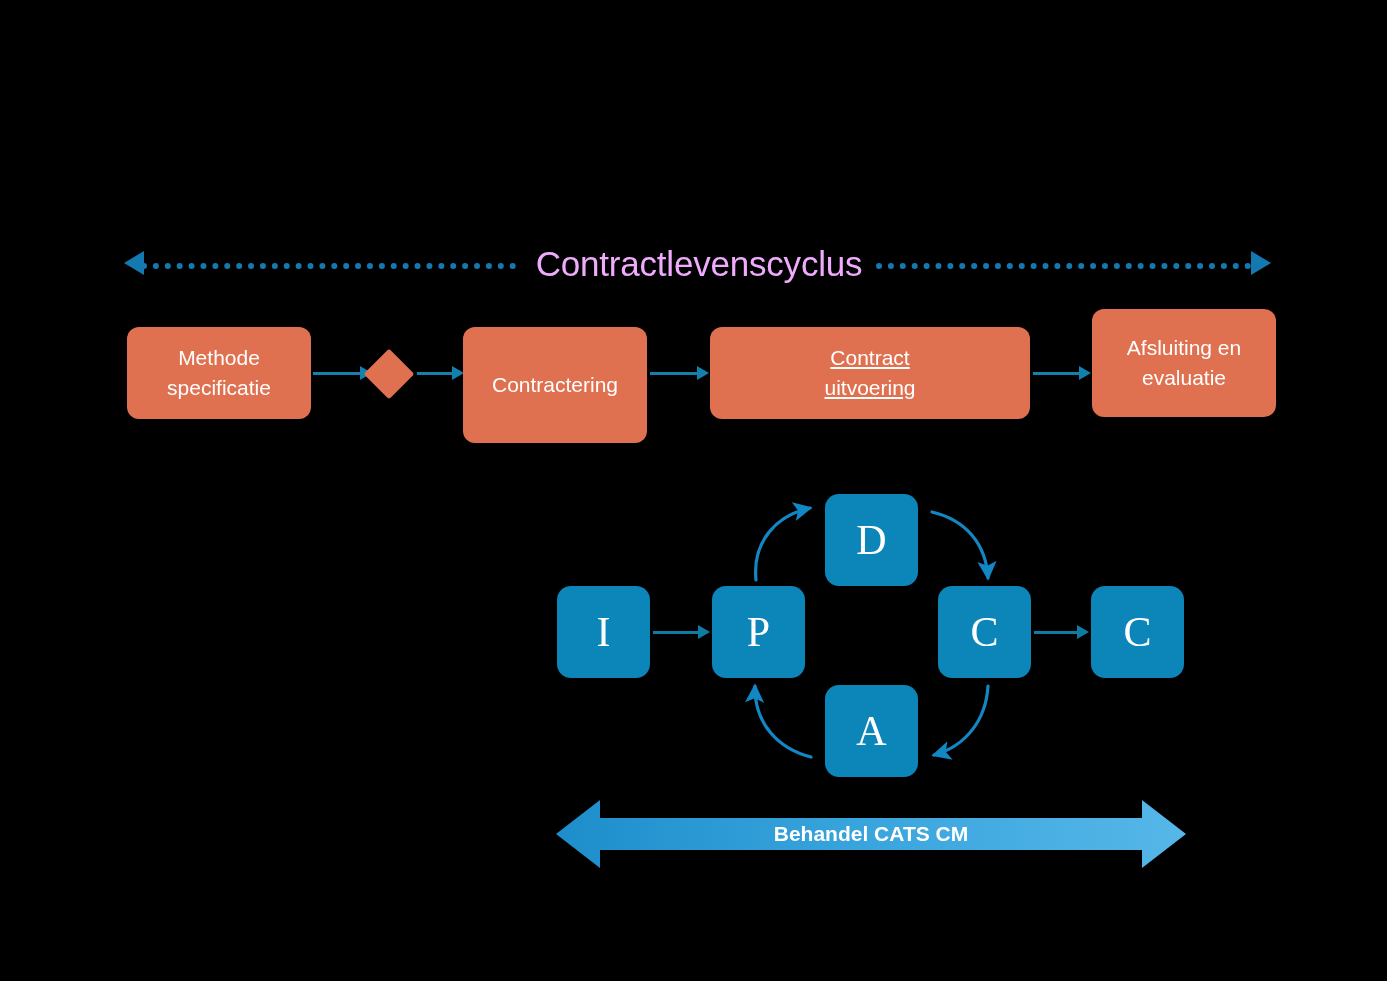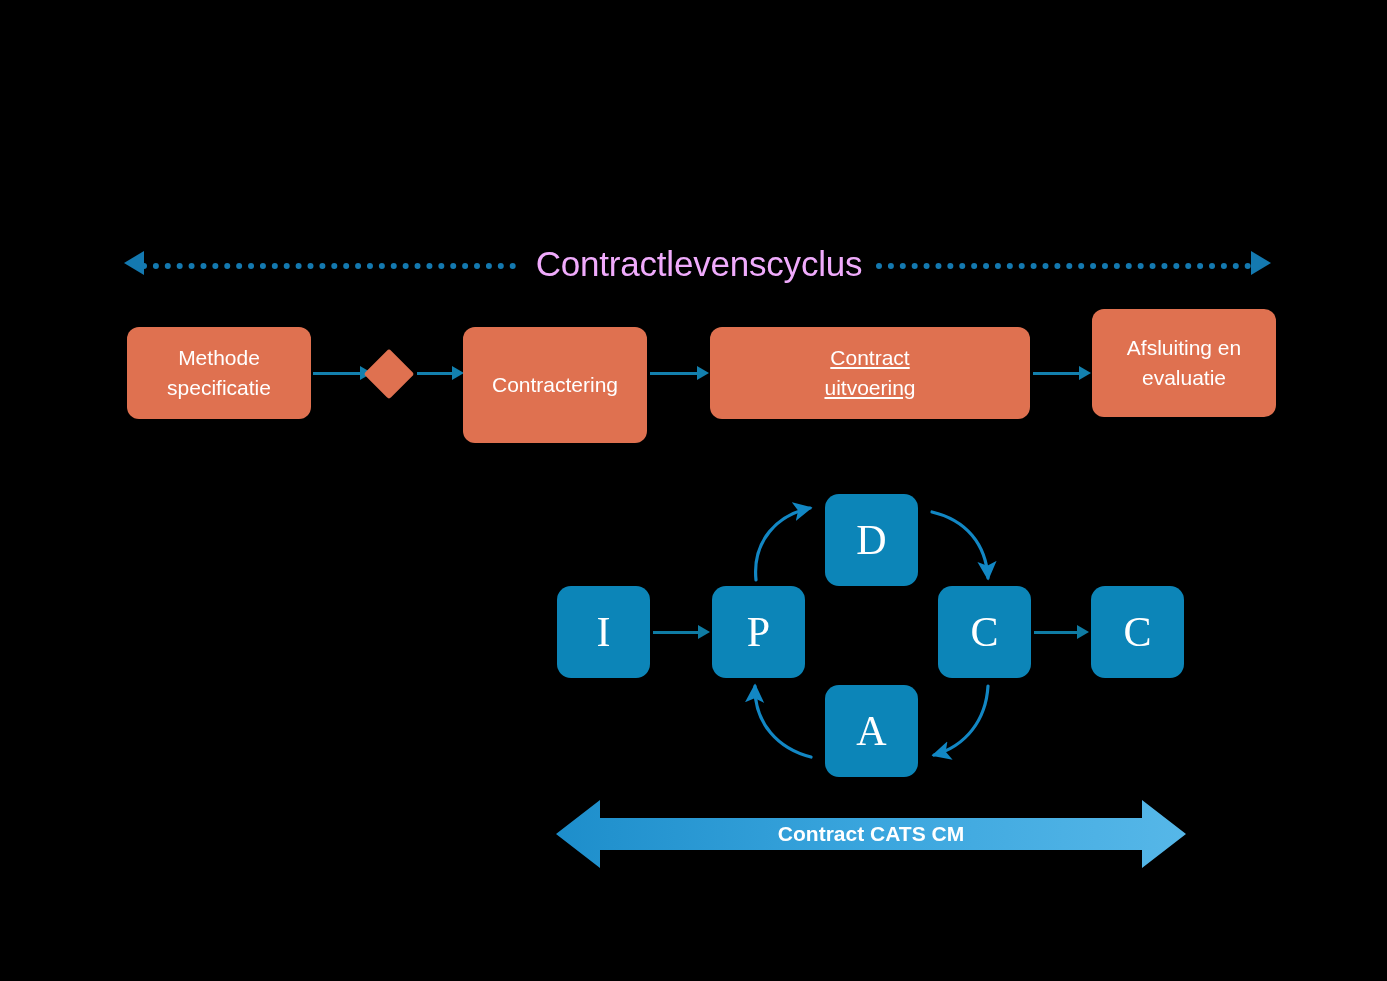--- a/index.html
+++ b/index.html
@@ -273,15 +273,15 @@
   <div class="pdca-box" id="pdca-c1">
     <span>C</span>
   </div>
 
   <div class="pdca-conn" id="pdca-conn-2"></div>
 
   <div class="pdca-box" id="pdca-c2">
     <span>C</span>
   </div>
 
-  <div id="method-label">Contract CATS CM</div>
+  <div id="method-label">Behandel CATS CM</div>
 
 </div>
 
 </body></html>

